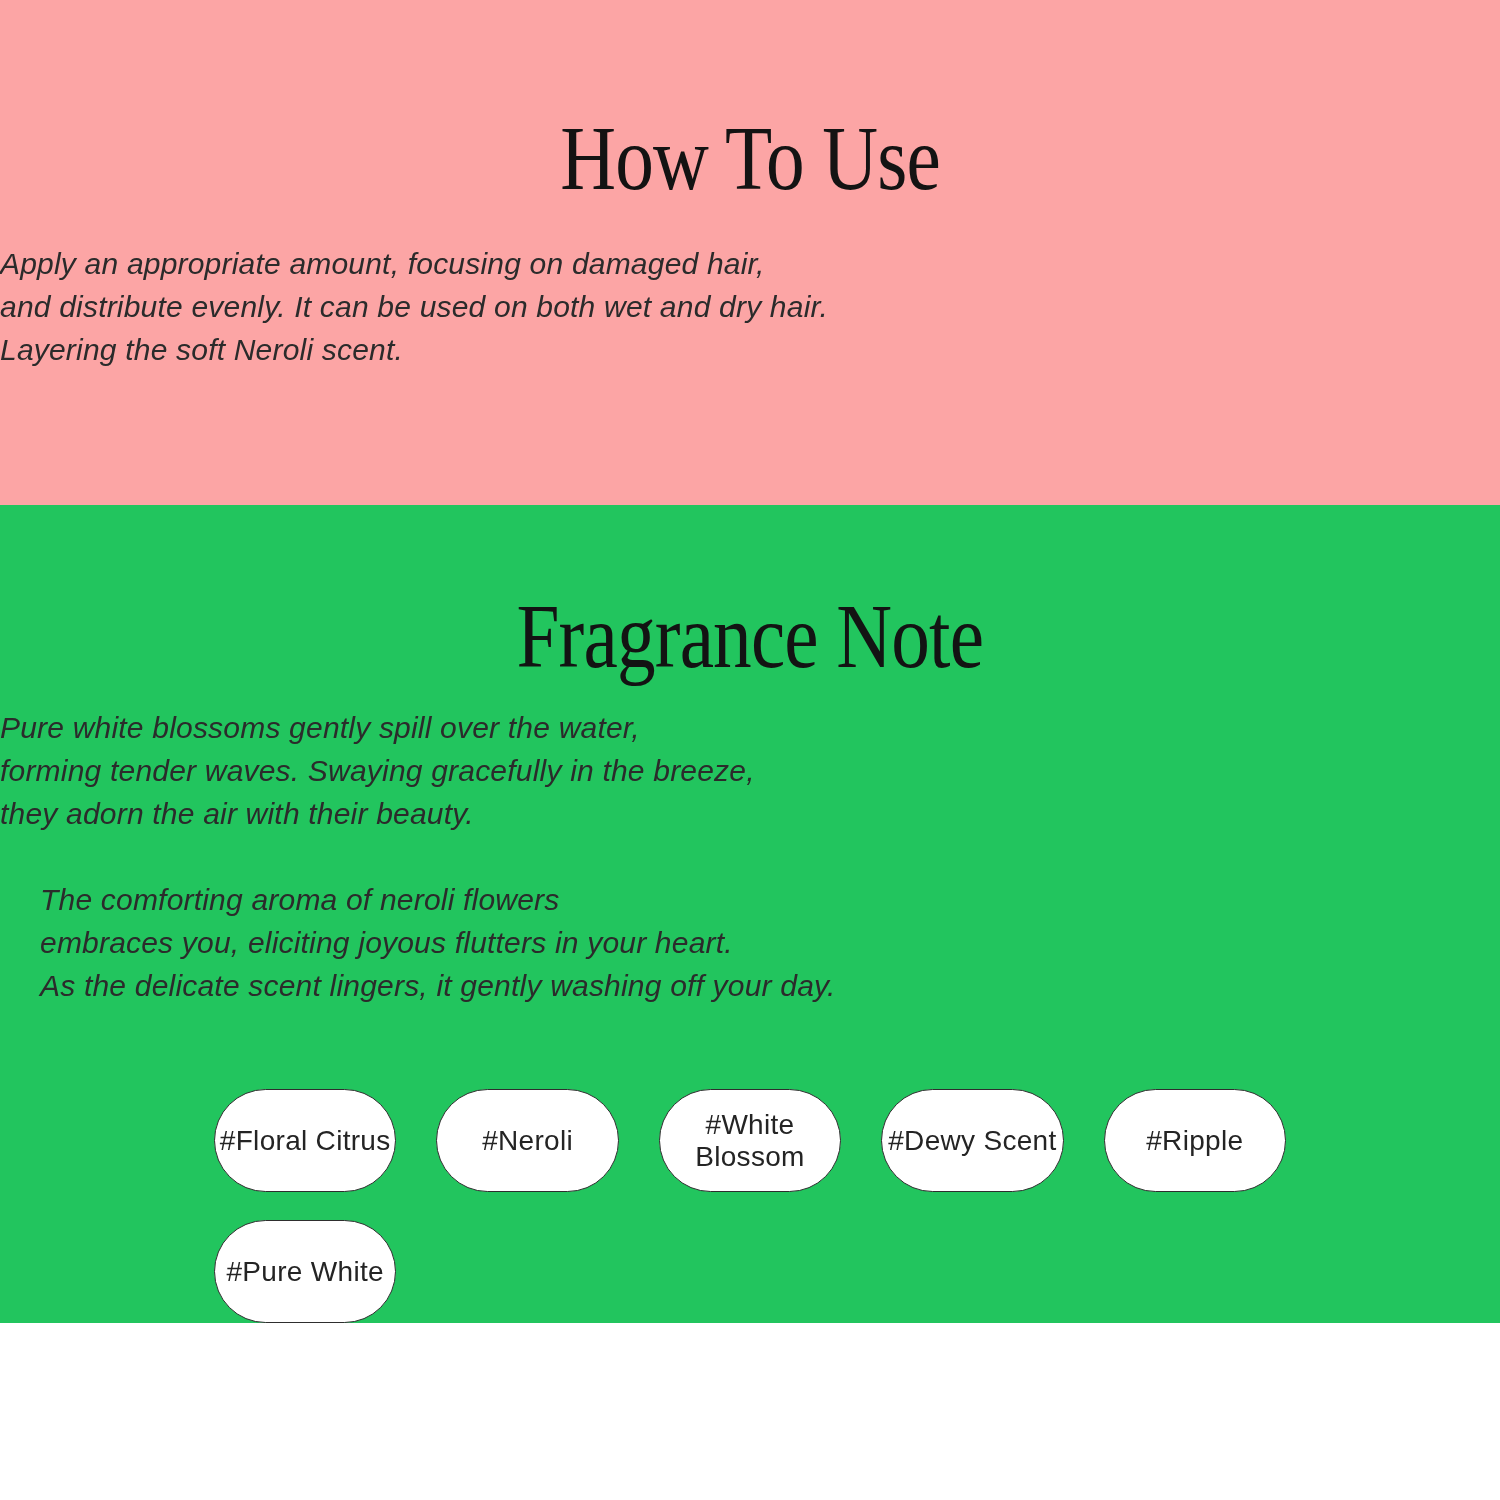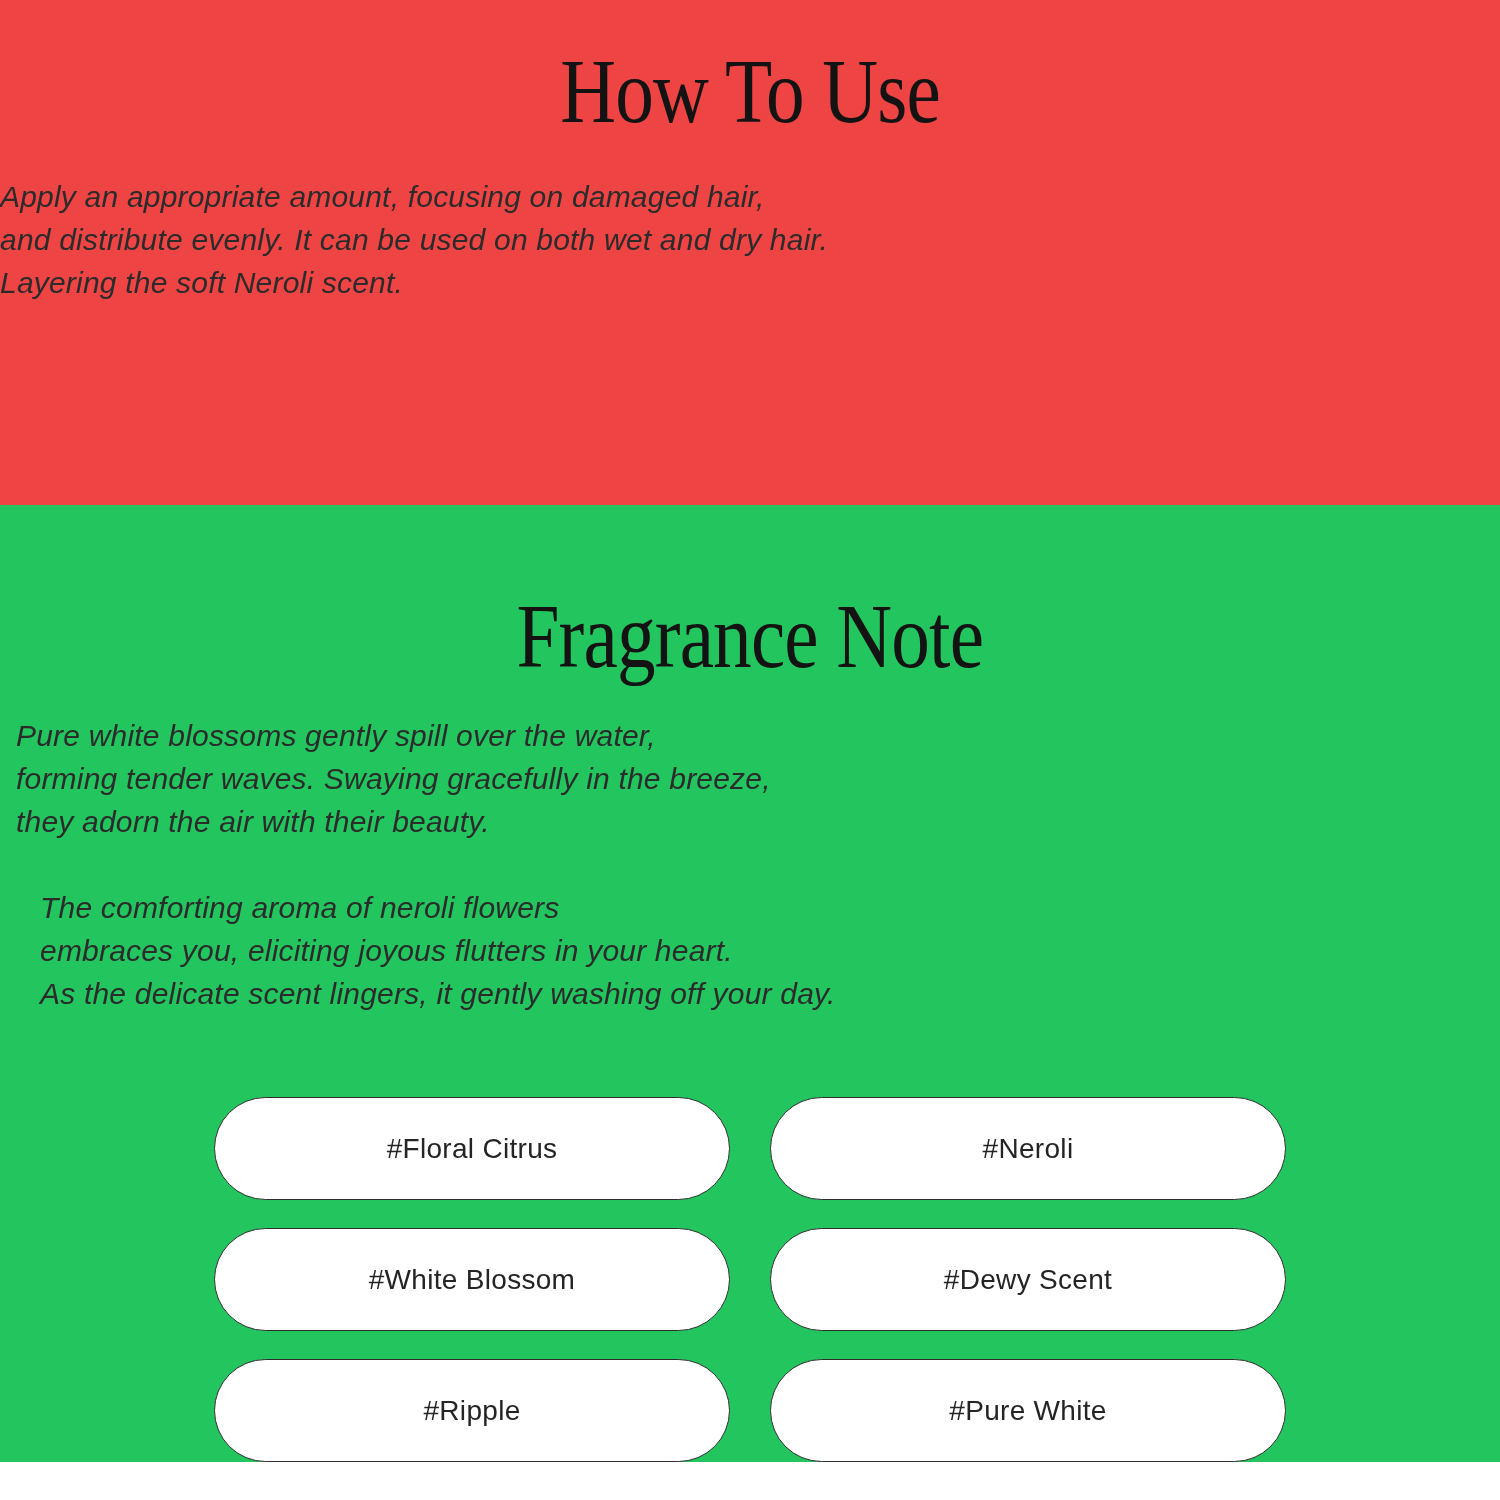--- a/index.html
+++ b/index.html
@@ -10,22 +10,22 @@
     overflow: hidden;
     position: relative;
     font-family: "Liberation Sans", sans-serif;
     color: #222222;
   }
 
   
   .section-how {
     box-sizing: border-box;
     height: 505px;
-    background: #ef4444;
-    padding-top: 45px;
+    background: #fca5a5;
+    padding-top: 112px;
     text-align: center;
   }
 
   .display-title {
     margin: 0;
     font-family: "Liberation Serif", serif;
     font-weight: 400;
     font-size: 92px;
     line-height: 1.0;
     color: #131313;
@@ -48,29 +48,29 @@
     font-style: italic;
   }
 
   
   .section-frag {
     box-sizing: border-box;
     background: #22c55e;
     padding-top: 85px;
     text-align: center;
   }
-  .section-frag .body-copy.first { margin-top: 32px; padding-left: 16px; }
+  .section-frag .body-copy.first { margin-top: 24px; }
   .section-frag .body-copy.second { margin-top: 43px; margin-left: 40px; }
 
   
   .tags-grid {
     width: 1072px;
     margin: 82px auto 0 auto;
     display: grid;
-    grid-template-columns: repeat(2, 1fr);
+    grid-template-columns: repeat(5, 1fr);
     column-gap: 40px;
     row-gap: 28px;
   }
   .tag-pill {
     box-sizing: border-box;
     height: 103px;
     border: 1.5px solid #2e2e2e;
     border-radius: 52px;
     background: #ffffff;
     display: flex;

